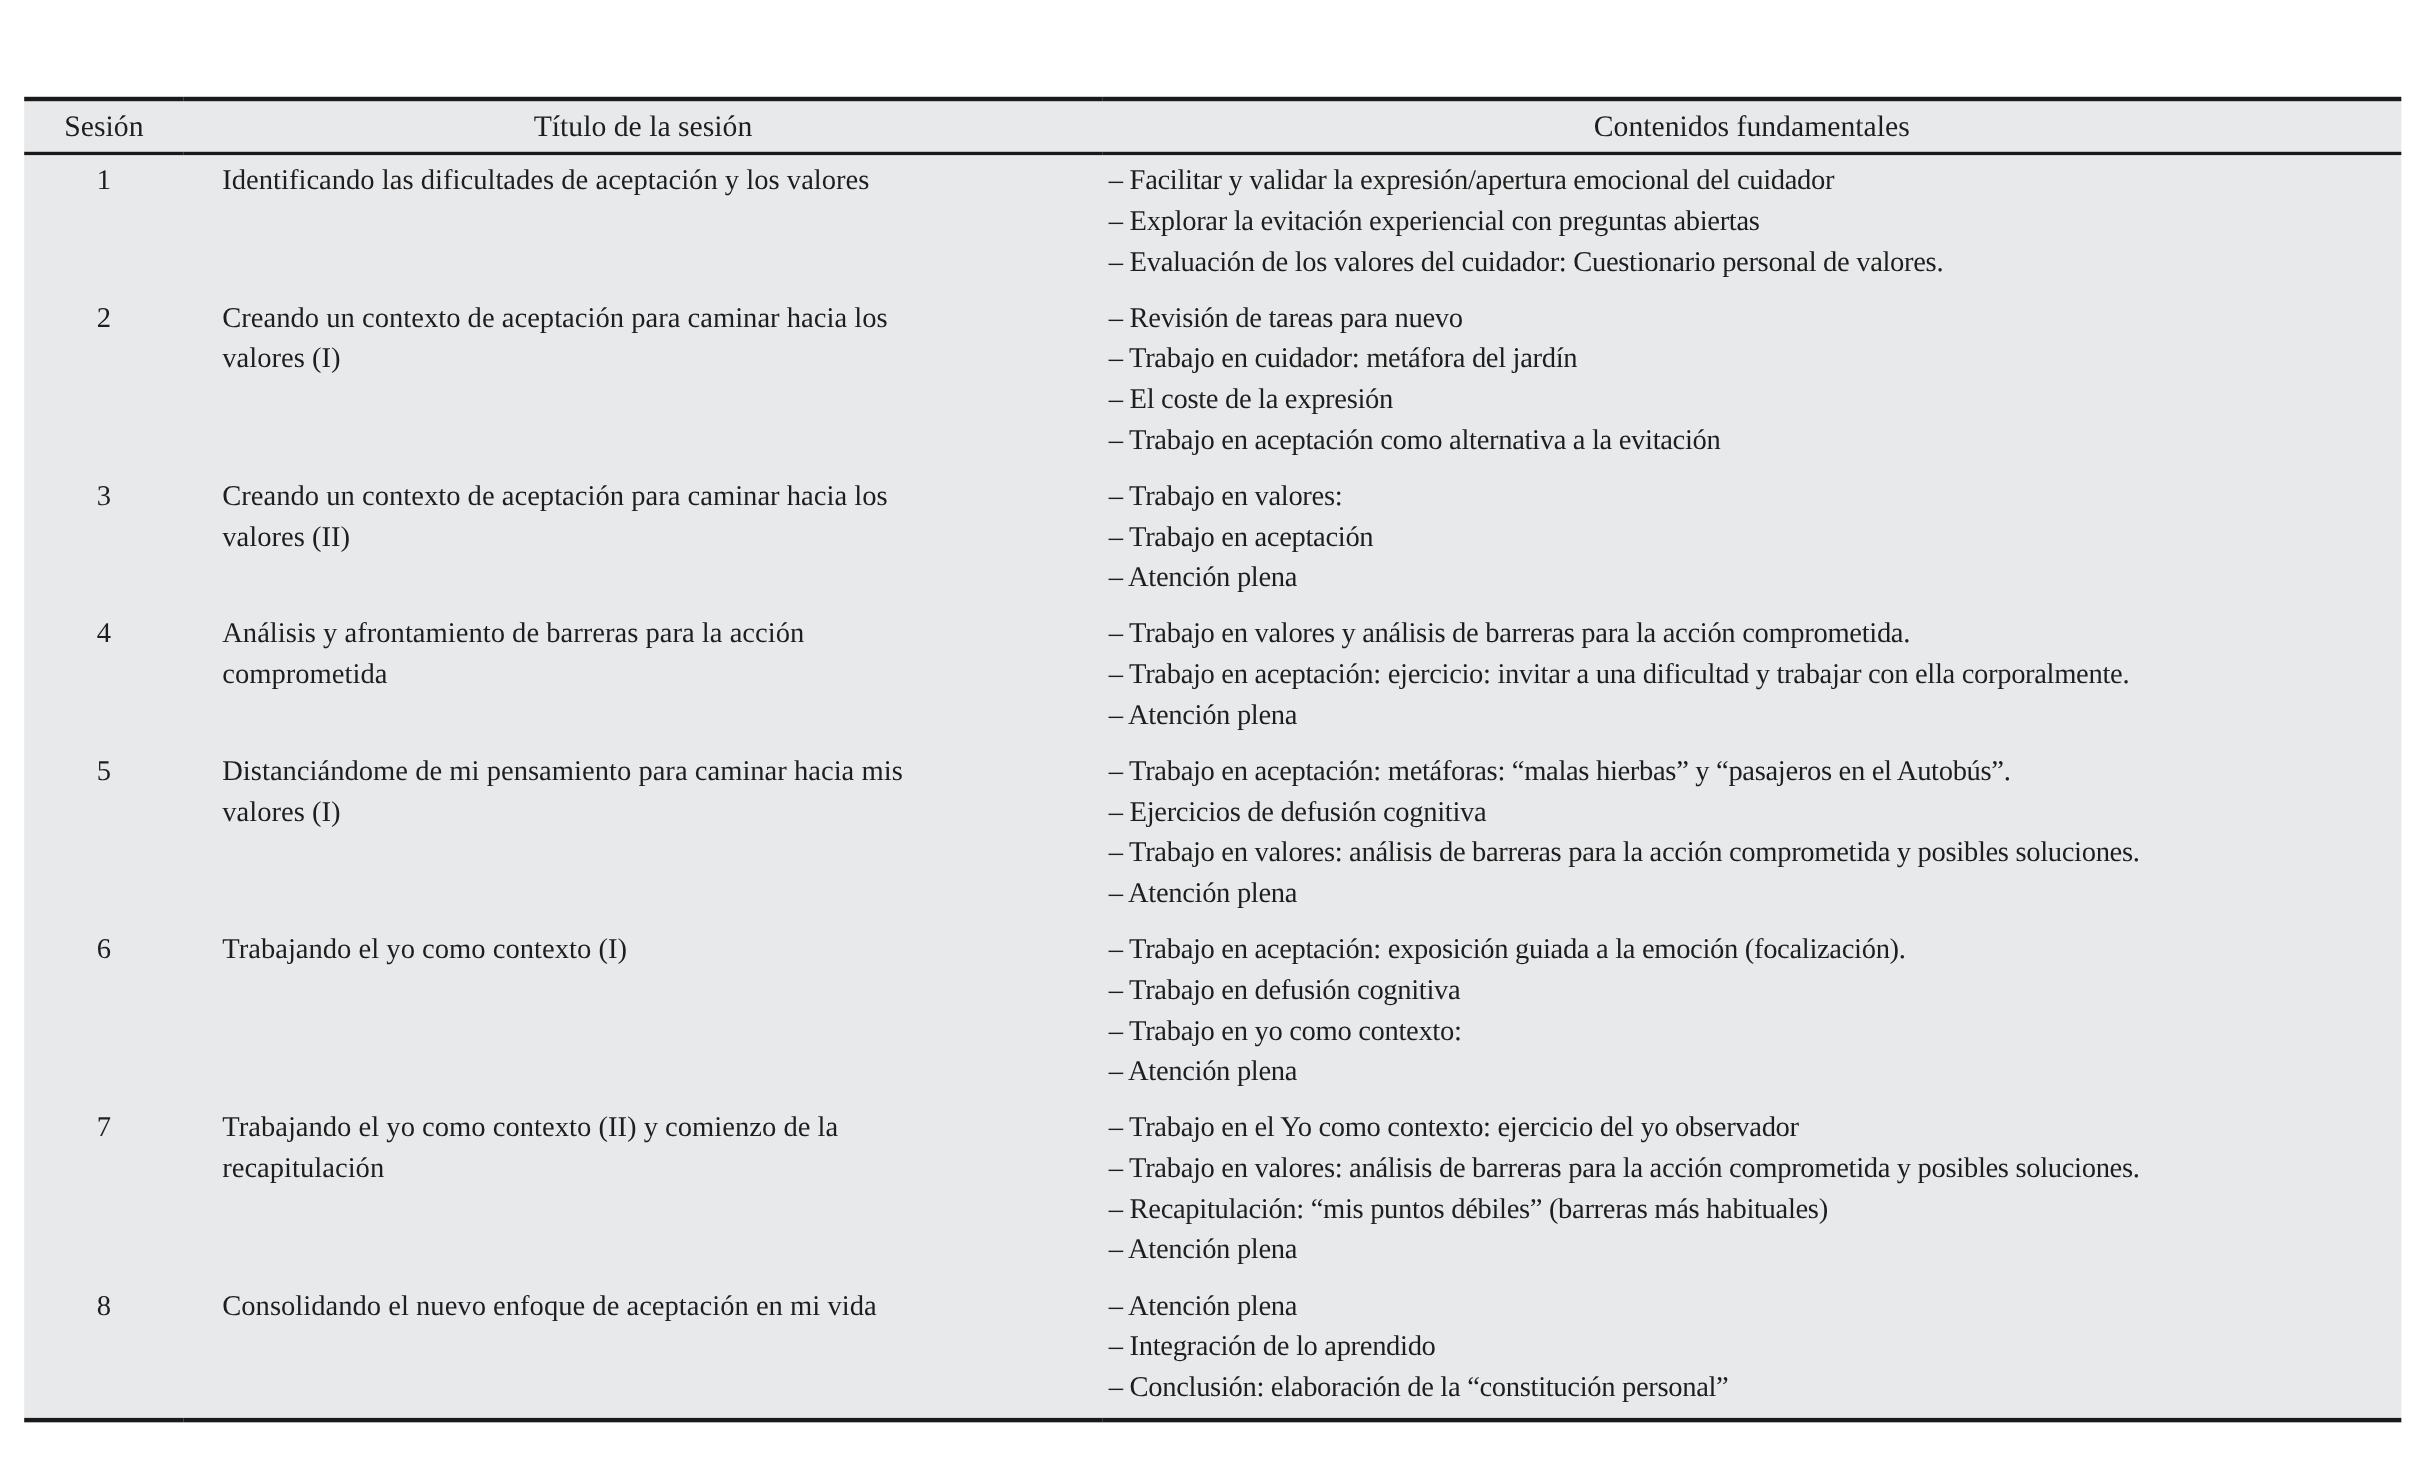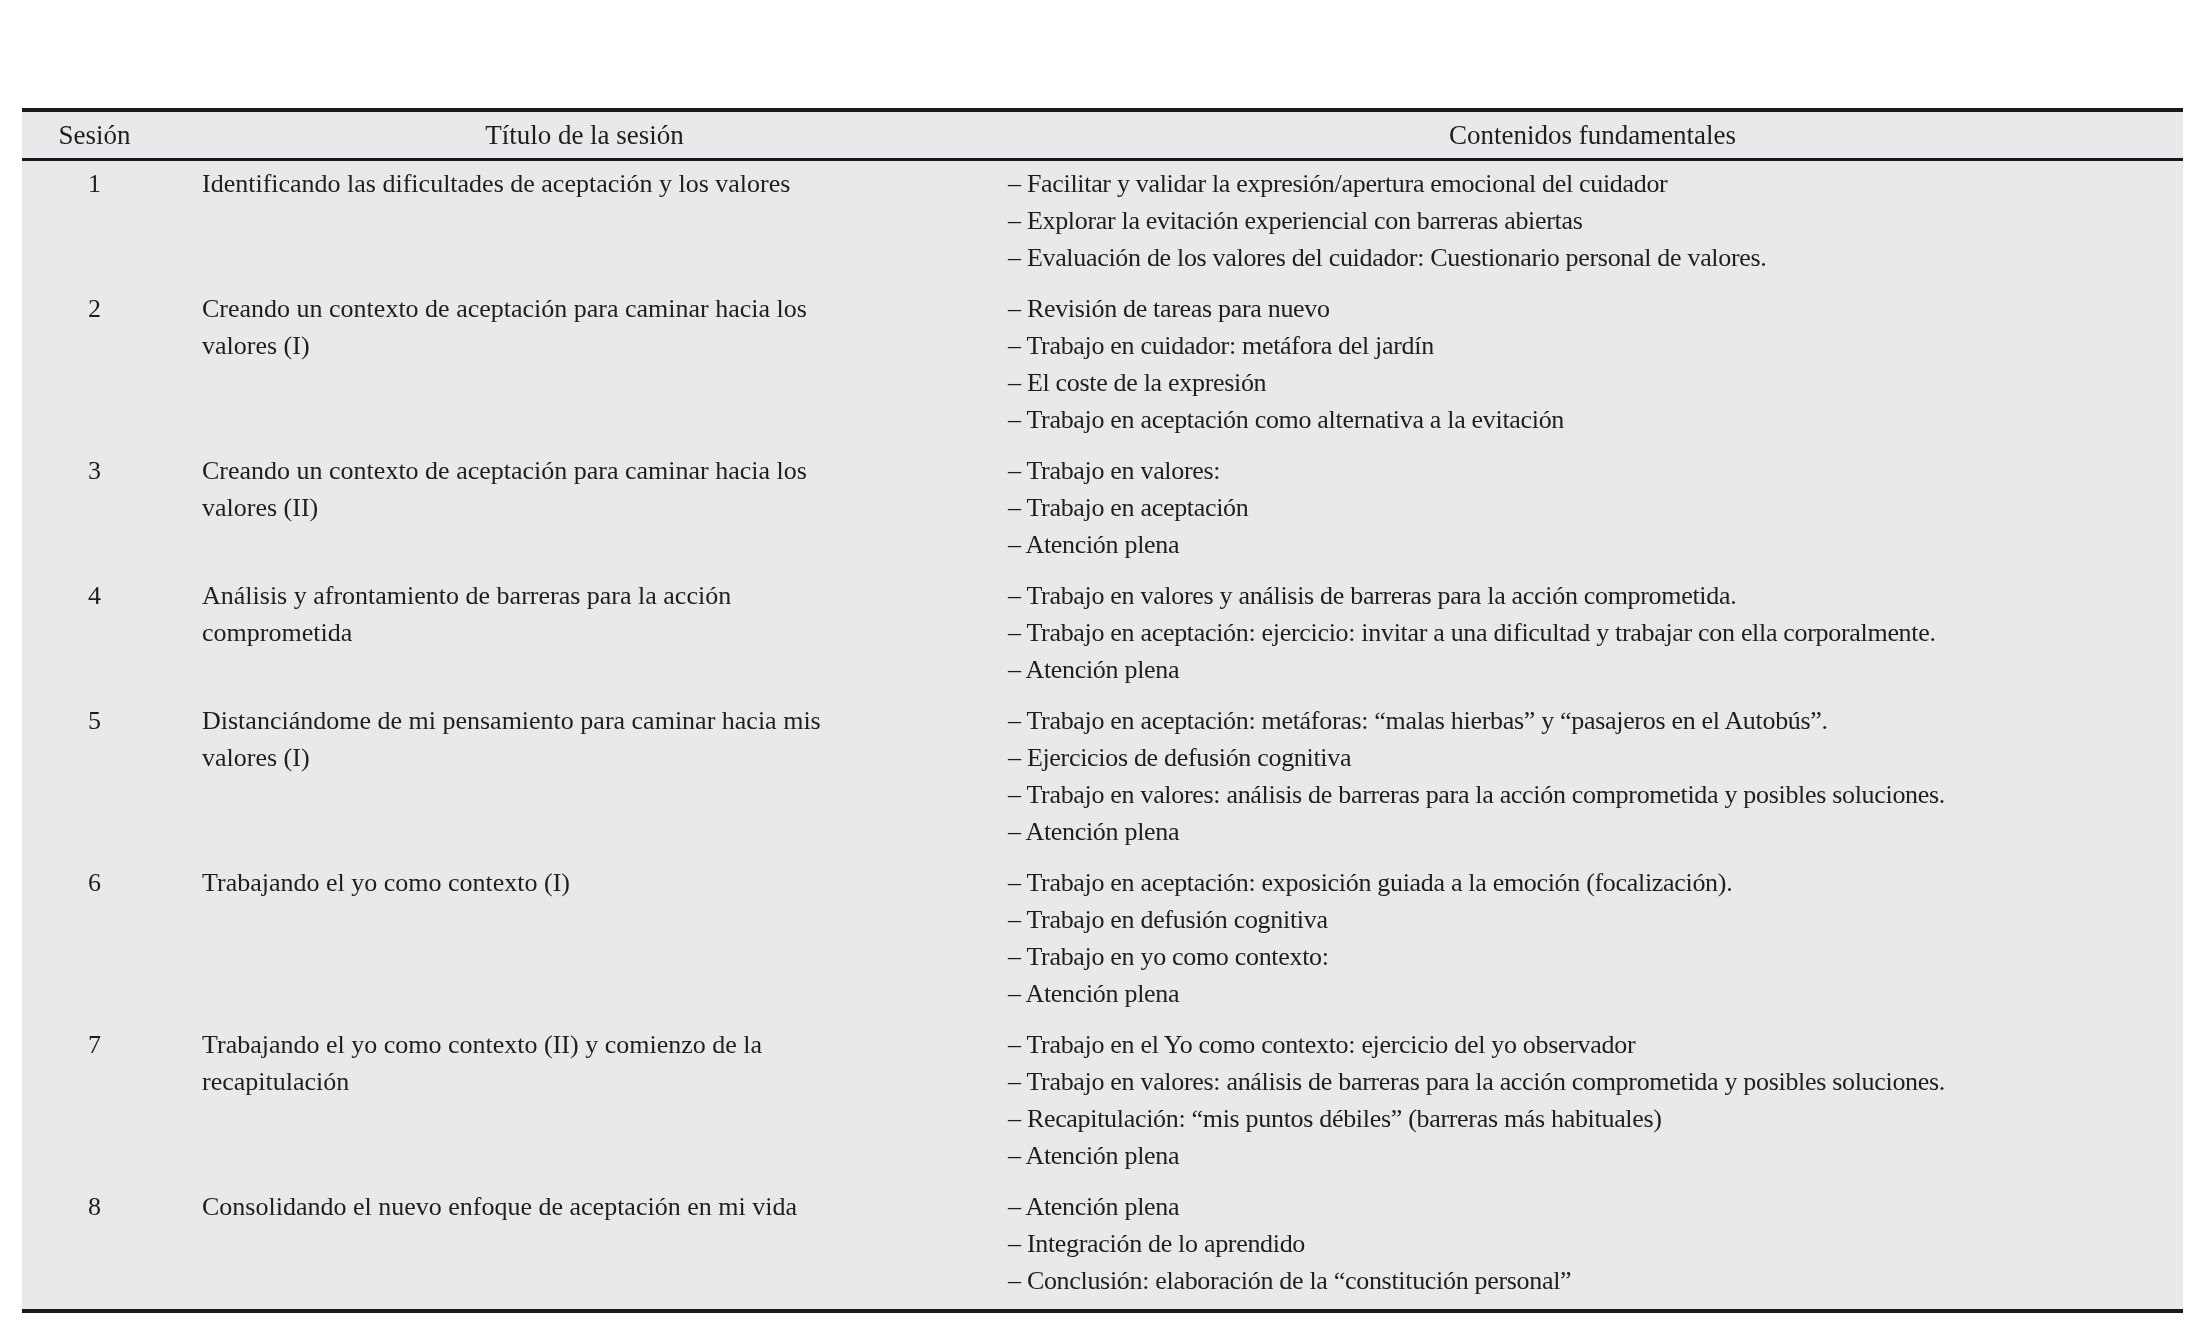--- a/index.html
+++ b/index.html
@@ -24,21 +24,21 @@
     font-size: 28px;
     line-height: 36px;
   }
   .caption-title {
     font-size: 28px;
     line-height: 40px;
   }
   table.act-table {
     position: absolute;
     left: 22px;
-    top: 108px;
+    top: 88px;
     width: 2161px;
     table-layout: fixed;
     border-collapse: collapse;
     border-spacing: 0;
     background: #e8e9ea;
     border-top: 4px solid #1a1a1a;
     border-bottom: 4px solid #1a1a1a;
   }
   col.c-session  { width: 145px; }
   col.c-title    { width: 835px; }
@@ -94,21 +94,21 @@
         <th>Título de la sesión</th>
         <th>Contenidos fundamentales</th>
       </tr>
     </thead>
     <tbody>
         <tr>
           <td class="col-session">1</td>
           <td class="col-title">Identificando las dificultades de aceptación y los valores</td>
           <td class="col-contents">
             <div class="content-line">– Facilitar y validar la expresión/apertura emocional del cuidador</div>
-            <div class="content-line">– Explorar la evitación experiencial con barreras abiertas</div>
+            <div class="content-line">– Explorar la evitación experiencial con preguntas abiertas</div>
             <div class="content-line">– Evaluación de los valores del cuidador: Cuestionario personal de valores.</div>
           </td>
         </tr>
         <tr>
           <td class="col-session">2</td>
           <td class="col-title">Creando un contexto de aceptación para caminar hacia los
 valores (I)</td>
           <td class="col-contents">
             <div class="content-line">– Revisión de tareas para nuevo</div>
             <div class="content-line">– Trabajo en cuidador: metáfora del jardín</div>

